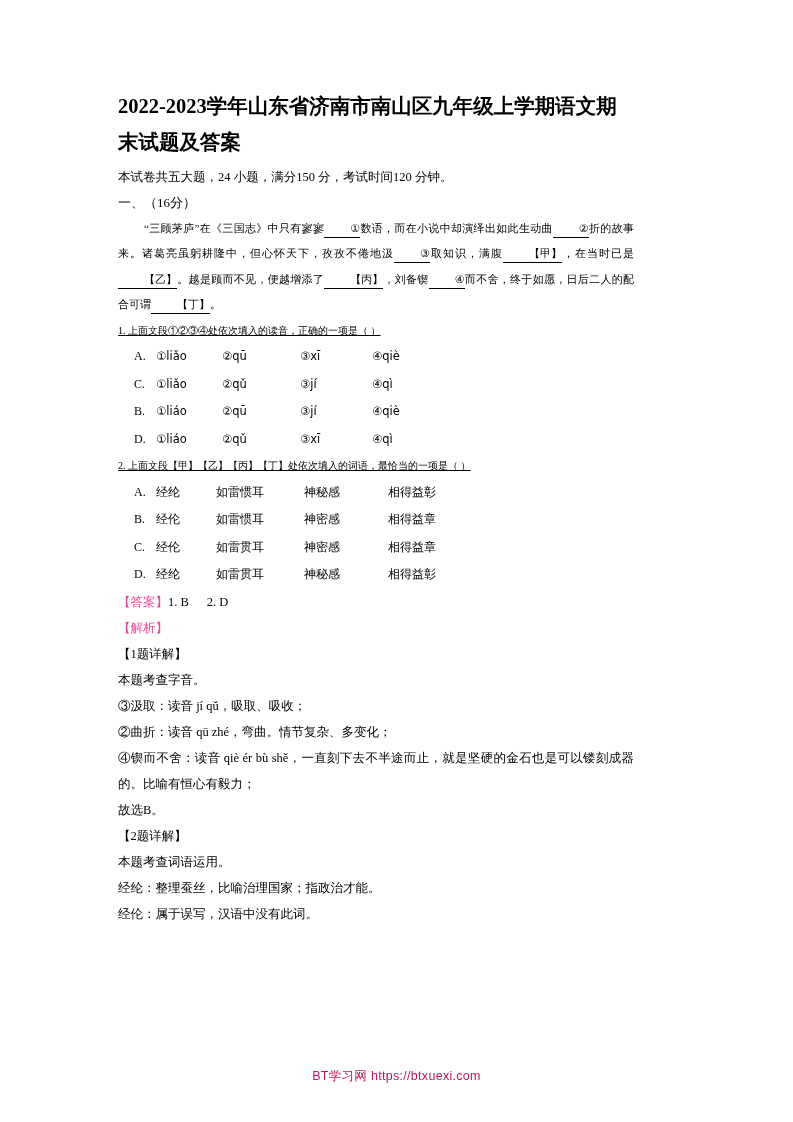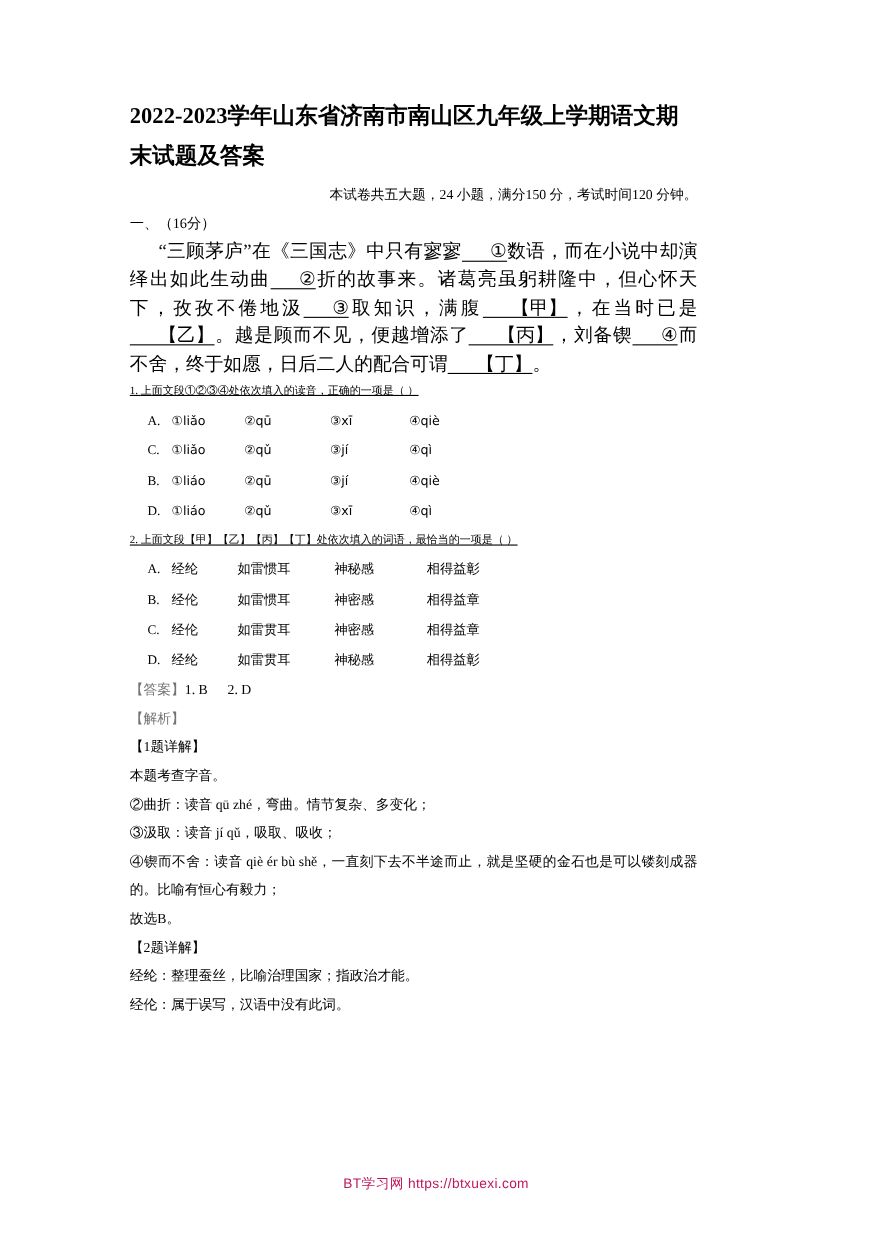--- a/index.html
+++ b/index.html
@@ -27,32 +27,32 @@
     font-family: "Liberation Serif", serif;
     font-size: 20.5px;
     font-weight: bold;
     line-height: 36px;
     text-align: left;
     margin: 0 0 2px 0;
     letter-spacing: 0px;
   }
   .subtitle {
     font-size: 12.5px;
-    text-align: right;
+    text-align: left;
     line-height: 26px;
     margin: 4px 0 0 0;
   }
   p.body-line {
     font-size: 13px;
     line-height: 25.5px;
     margin: 0;
     text-align: justify;
   }
   .para {
-    font-size: 17px;
+    font-size: 11px;
     line-height: 25.5px;
     margin: 0;
     text-align: justify;
     text-indent: 26px;
   }
   .q-line {
     font-size: 10px;
     line-height: 25.5px;
     margin: 0;
     text-decoration: underline;
@@ -72,21 +72,21 @@
   .opt-cell {
     display: inline-block;
   }
   .w1 { width: 66px; }
   .w2 { width: 78px; }
   .w3 { width: 72px; }
   .ww1 { width: 60px; }
   .ww2 { width: 88px; }
   .ww3 { width: 84px; }
   .blue {
-    color: #737373;
+    color: #ec4899;
   }
   .ans-line {
     font-size: 12.5px;
     line-height: 26px;
     margin: 0;
   }
   .ans-line .gap {
     display: inline-block;
     width: 18px;
   }
@@ -162,24 +162,25 @@
   <p class="opt-line"><span class="opt-label">C.</span><span class="opt-cell ww1">经伦</span><span class="opt-cell ww2">如雷贯耳</span><span class="opt-cell ww3">神密感</span><span class="opt-cell">相得益章</span></p>
 
   <p class="opt-line"><span class="opt-label">D.</span><span class="opt-cell ww1">经纶</span><span class="opt-cell ww2">如雷贯耳</span><span class="opt-cell ww3">神秘感</span><span class="opt-cell">相得益彰</span></p>
 
   <p class="ans-line"><span class="blue">【答案】</span><span>1. B</span><span class="gap"></span><span>2. D</span></p>
 
   <p class="ans-line blue">【解析】</p>
 
   <p class="sec-head">【1题详解】</p>
   <p class="expl">本题考查字音。</p>
+  <p class="expl">③汲取：读音 jí qǔ，吸取、吸收；</p>
   <p class="expl">②曲折：读音 qū zhé，弯曲。情节复杂、多变化；</p>
-  <p class="expl">③汲取：读音 jí qǔ，吸取、吸收；</p>
   <p class="expl">④锲而不舍：读音 qiè ér bù shě，一直刻下去不半途而止，就是坚硬的金石也是可以镂刻成器的。比喻有恒心有毅力；</p>
   <p class="expl">故选B。</p>
 
   <p class="sec-head">【2题详解】</p>
+  <p class="expl">本题考查词语运用。</p>
   <p class="expl">经纶：整理蚕丝，比喻治理国家；指政治才能。</p>
   <p class="expl">经伦：属于误写，汉语中没有此词。</p>
 
 </div>
 
 <div class="footer">BT学习网 https://btxuexi.com</div>
 
 </body></html>

